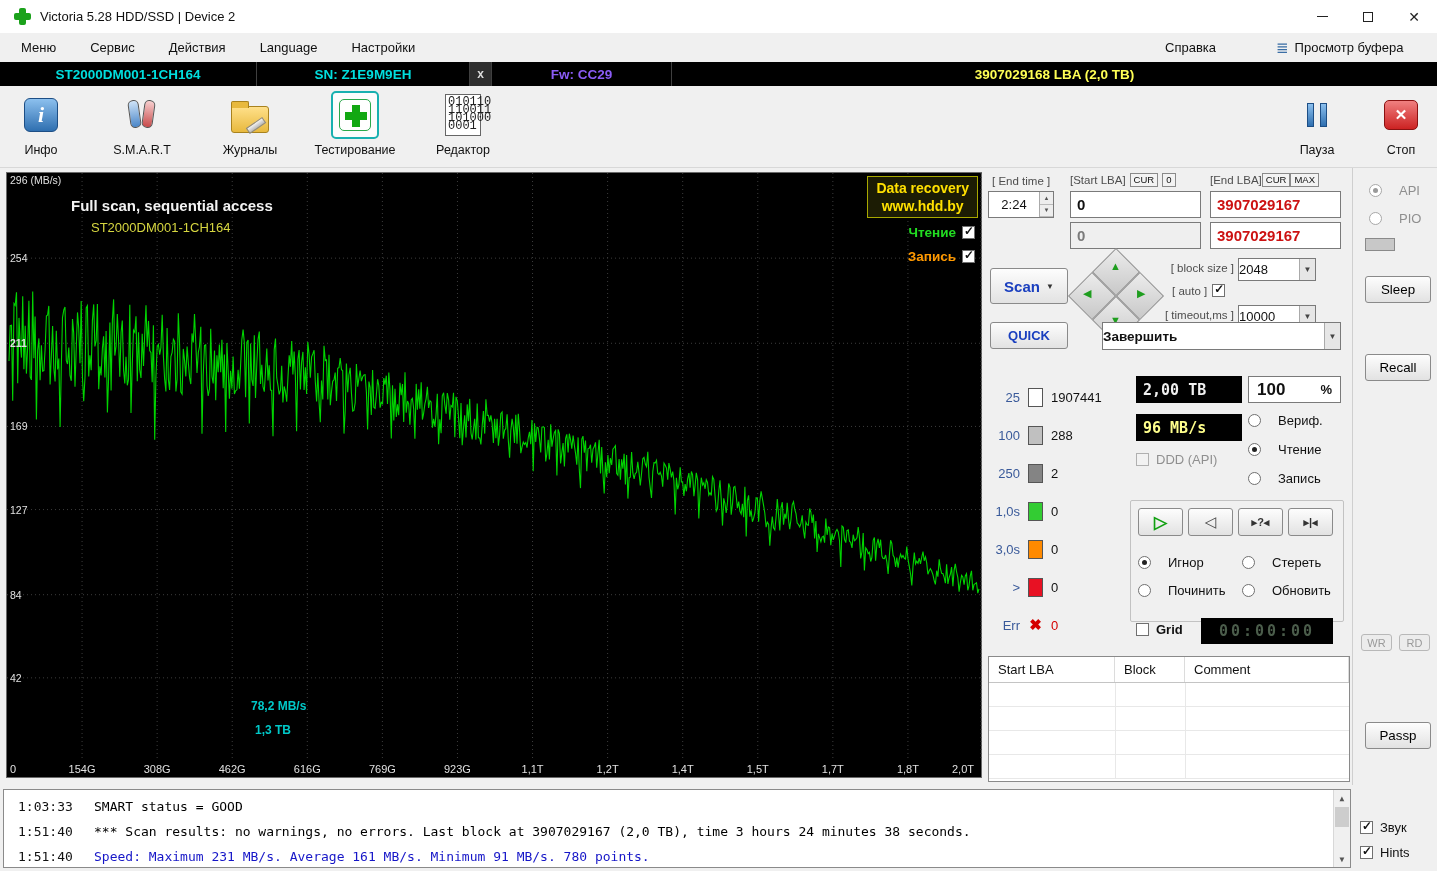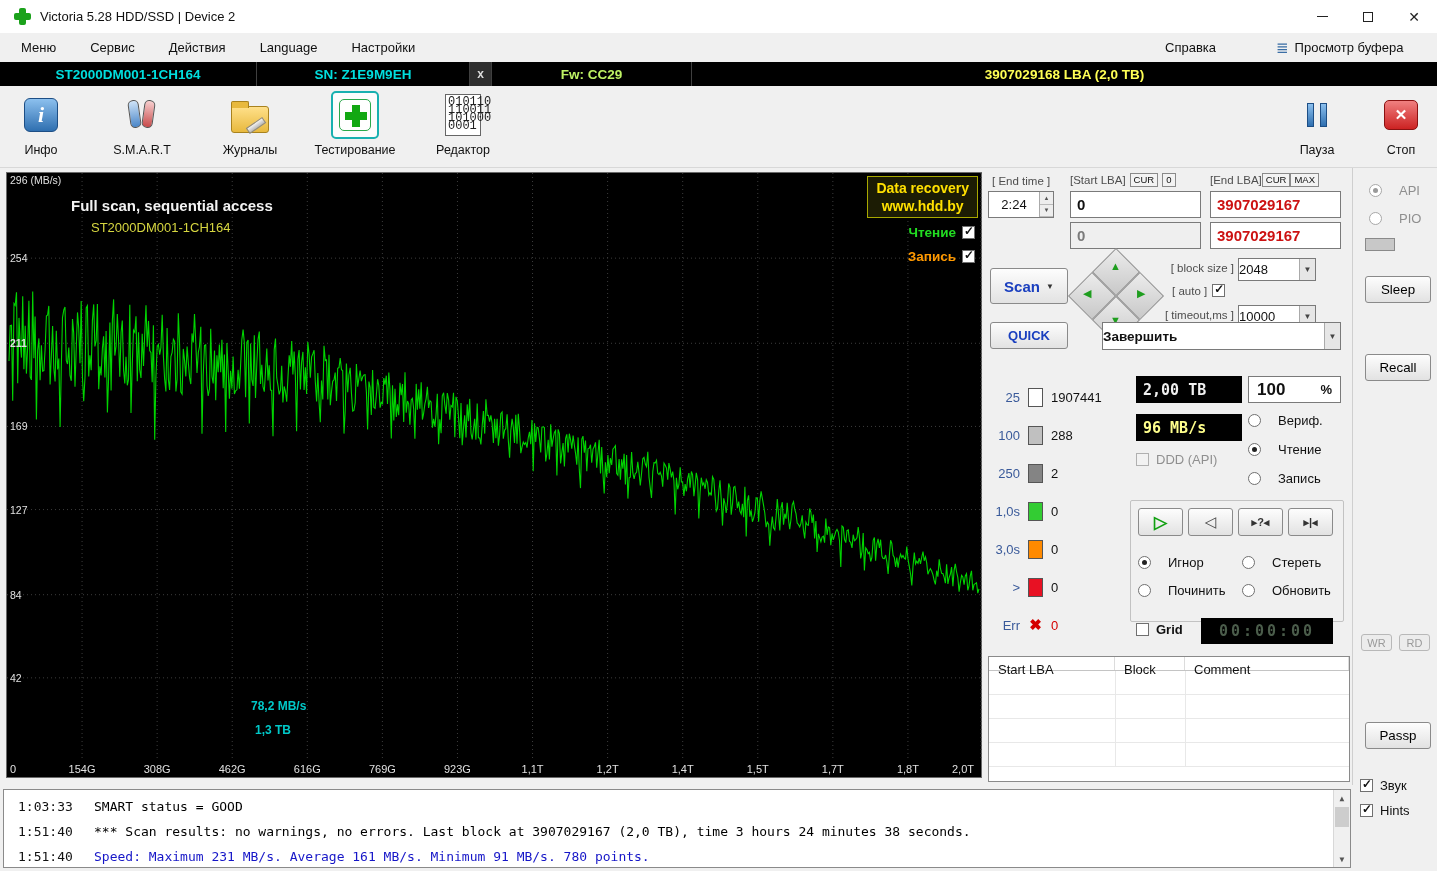--- a/index.html
+++ b/index.html
@@ -22,21 +22,21 @@
 .menu-item{padding:0 17px;height:100%;display:flex;align-items:center}
 #menu-help{position:absolute;left:1157px;top:0;height:29px;display:flex;align-items:center;padding:0 8px}
 #buffer-view{position:absolute;left:1276px;top:0;height:29px;display:flex;align-items:center;gap:6px}
 #buffer-icon{color:#3a6ea5;font-size:15px;line-height:1}
 
 #devicebar{position:absolute;left:0;top:62px;width:1437px;height:24px;background:#000;display:flex;font-weight:bold;font-size:13.5px}
 .devseg{display:flex;align-items:center;justify-content:center;border-right:1px solid #3f3f3f;height:100%}
 #dev-model{width:257px;color:#00dede}
 #dev-serial{width:213px;color:#00dede}
 #dev-close{width:22px;color:#ddd;background:#2e2e2e;font-size:12px;cursor:default}
-#dev-fw{width:200px;color:#bef264}
+#dev-fw{width:180px;color:#8b5cf6}
 #dev-cap{flex:1;color:#ffff55;border-right:none}
 
 #toolbar{position:absolute;left:0;top:86px;width:1437px;height:82px;background:#f0f0f0;border-bottom:1px solid #d8d8d8}
 .tb{position:absolute;top:4px;display:flex;flex-direction:column;align-items:center;gap:3px;cursor:default}
 .ticon{height:50px;display:flex;align-items:center;justify-content:center}
 .tlabel{font-size:12.5px}
 .ic-info{width:34px;height:34px;border-radius:6px;background:linear-gradient(#8cc0ee,#2f6fb0);border:1px solid #1d4e85;color:#fff;font-family:"Liberation Serif",serif;font-style:italic;font-weight:bold;font-size:22px;display:flex;align-items:center;justify-content:center}
 .ic-smart{position:relative;width:38px;height:38px}
 .ic-smart i{position:absolute;width:11px;height:28px;border-radius:5px;border:1px solid #555}
 .ic-smart .v1{left:6px;top:4px;background:linear-gradient(#cfe3f7,#4a86c8);transform:rotate(-8deg)}
@@ -86,37 +86,37 @@
 .stat-row{display:flex;align-items:center;height:38px;gap:8px}
 .stat-label{width:32px;text-align:right;color:#3a5a9a;font-size:13px}
 .stat-swatch{width:15px;height:19px;border:1px solid #555;display:inline-flex;align-items:center;justify-content:center}
 .stat-swatch.err{border:none;color:#d40000;font-weight:bold;font-size:15px}
 .stat-value{font-size:13px}
 .radio-row{display:flex;align-items:center;gap:17px;height:29px;font-size:13px}
 #action-radios{display:flex;flex-wrap:wrap;width:210px}
 #action-radios .radio-row{width:104px;height:28px}
 .tbtn2{width:45px;height:28px}
 #defect-table{position:absolute;left:2px;top:486px;width:362px;height:126px;background:#fff;border:1px solid #8a8a8a}
-#defect-headers{display:flex;height:14px;border-bottom:1px solid #c4c4c4}
+#defect-headers{display:flex;height:26px;border-bottom:1px solid #c4c4c4}
 .dt-h{padding:5px 0 0 9px;border-right:1px solid #dcdcdc;font-size:13px}
 .dt-row{height:24px;border-bottom:1px solid #e8e8e8;position:relative}
 .dt-row::before,.dt-row::after{content:"";position:absolute;top:0;bottom:0;width:1px;background:#e8e8e8}
 .dt-row::before{left:126px}.dt-row::after{left:196px}
 
 #side{position:absolute;left:1352px;top:168px;width:85px;height:617px;border-left:1px solid #cfcfcf}
 #side .radio-row{color:#8f8f8f}
 
 #logbox{position:absolute;left:3px;top:789px;width:1348px;height:79px;background:#fff;border:1px solid #8a8a8a;font-family:"DejaVu Sans Mono",monospace;font-size:13px;padding-top:4px}
 .log-row{display:flex;height:25px;align-items:center}
 .log-time{width:78px;padding-left:14px}
 .log-text{padding-left:12px;white-space:nowrap}
 #log-scroll{position:absolute;right:0;top:0;width:17px;height:100%;background:#f0f0f0;border-left:1px solid #d8d8d8}
 .sarr{position:absolute;left:0;width:16px;height:16px;font-size:8px;display:flex;align-items:center;justify-content:center;color:#555}
 #log-thumb{position:absolute;left:1px;top:17px;width:14px;height:20px;background:#cdcdcd}
-#logside{position:absolute;left:1360px;top:778px;display:flex;flex-direction:column;gap:10px}
+#logside{position:absolute;left:1360px;top:820px;display:flex;flex-direction:column;gap:10px}
 #logside .cbrow{display:flex;align-items:center;gap:7px;font-size:13px}
 </style>
 </head>
 <body>
 
 <div id="titlebar">
   <span id="app-icon"></span>
   <span id="title-text">Victoria 5.28 HDD/SSD | Device 2</span>
   <span class="winbtn" id="btn-min">
       <i></i>

